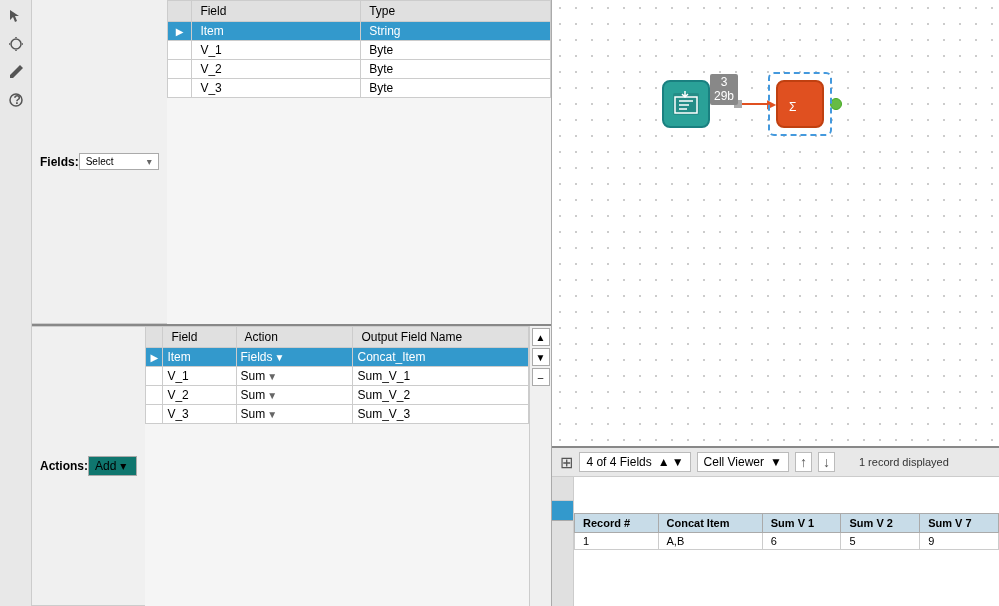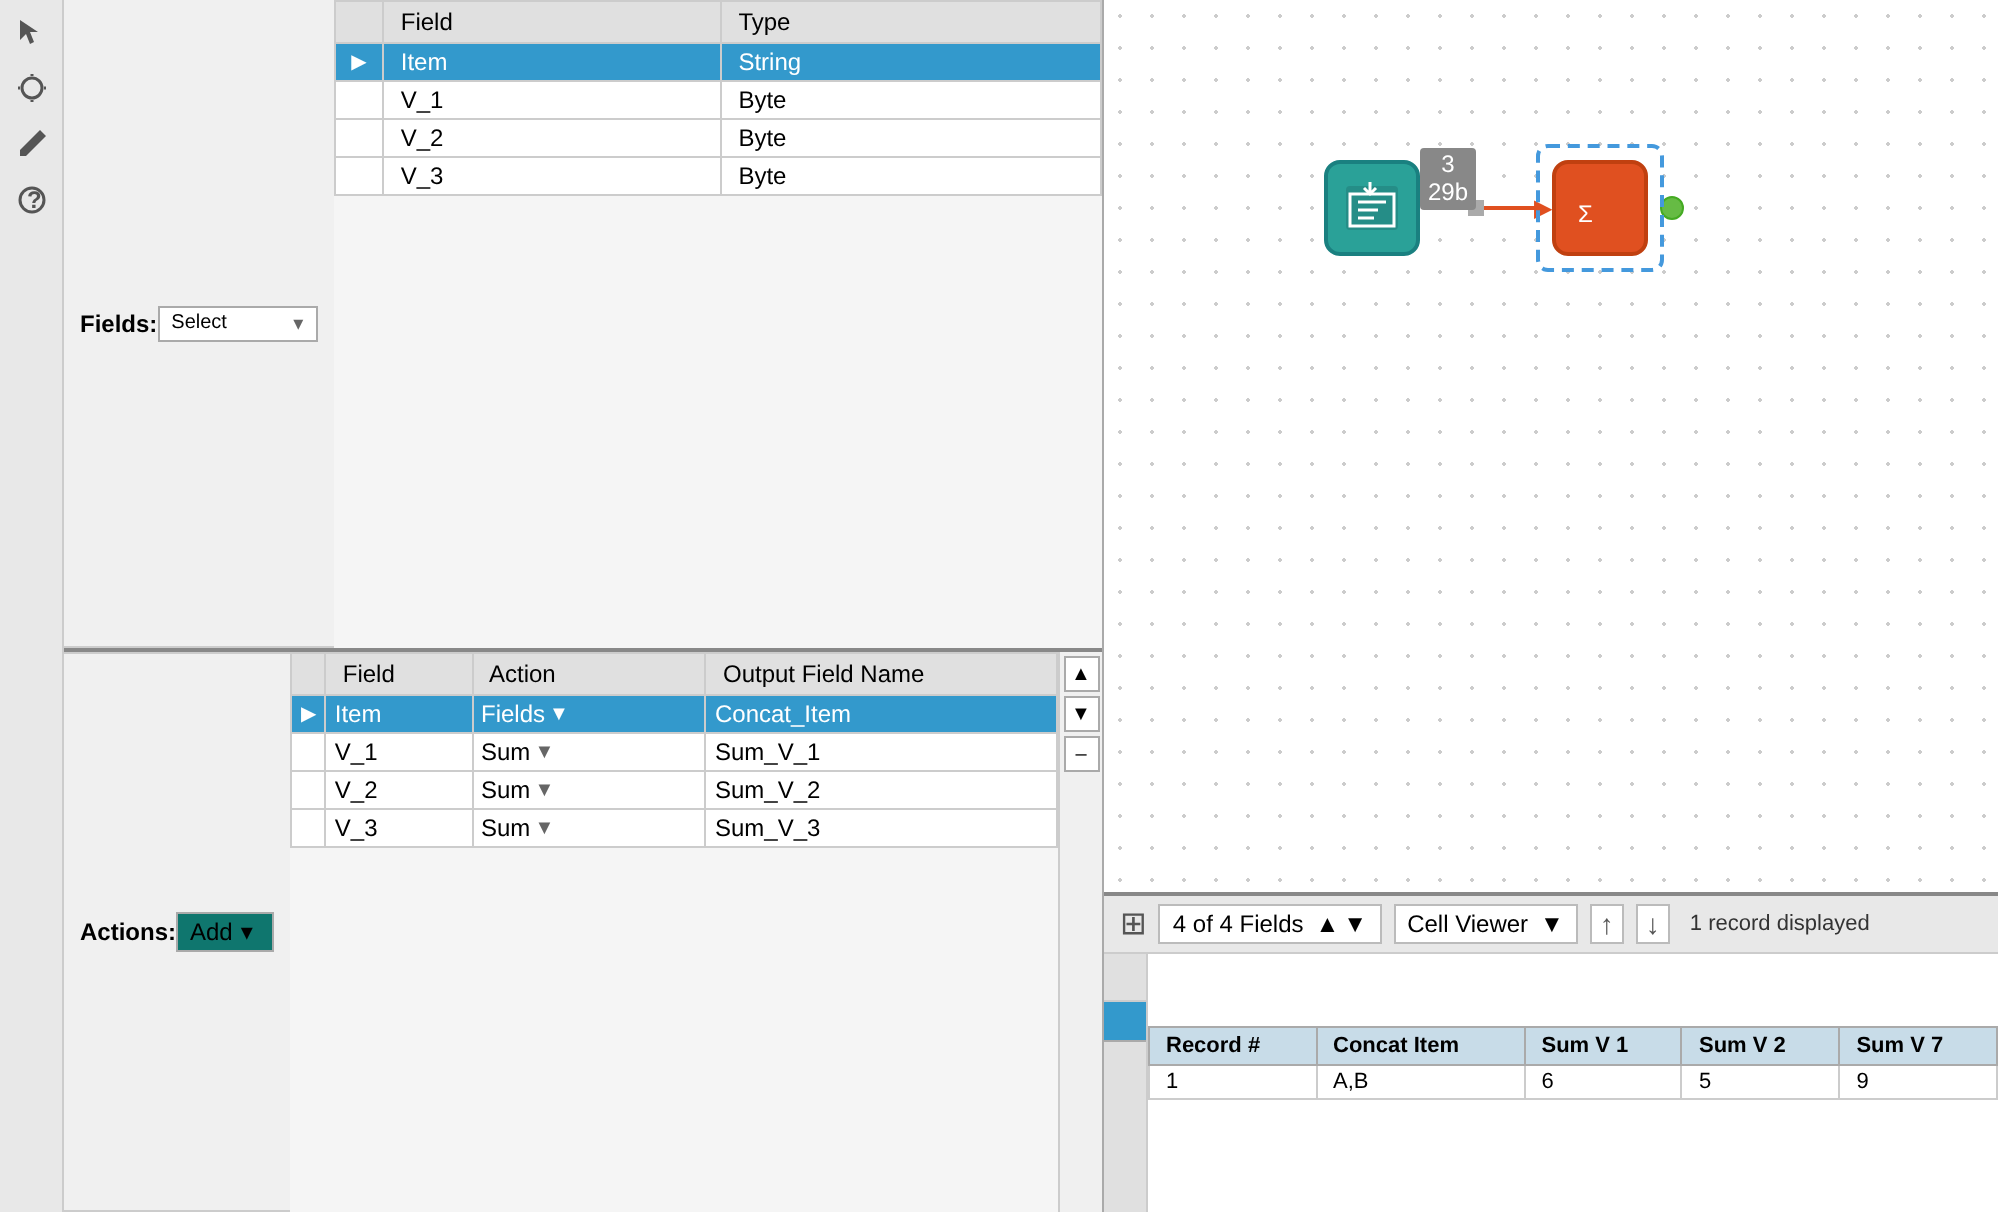--- a/index.html
+++ b/index.html
@@ -55,21 +55,21 @@
     .canvas-area { flex: 1; position: relative; overflow: hidden; background-image: radial-gradient(circle, #ccc 1px, transparent 1px); background-size: 16px 16px; }
     .node-icon { width: 48px; height: 48px; border-radius: 8px; display: flex; align-items: center; justify-content: center; }
     .node-icon.teal { background: #2aa198; border: 2px solid #1a8080; }
     .node-icon.red-orange { background: #e05020; border: 2px solid #c04010; }
 
     
     .results-panel { height: 160px; border-top: 2px solid #888; display: flex; flex-direction: column; }
     .results-header { background: #d8d8d8; padding: 4px 8px; font-size: 12px; font-weight: bold; border-bottom: 1px solid #bbb; }
     .results-toolbar { display: flex; align-items: center; gap: 6px; padding: 4px 8px; background: #e8e8e8; border-bottom: 1px solid #ccc; }
     .results-toolbar-item { display: flex; align-items: center; gap: 2px; border: 1px solid #bbb; background: white; padding: 2px 6px; cursor: pointer; font-size: 11px; }
-    .results-record-count { font-size: 11px; color: #333; margin-left: 4px; }
+    .results-record-count { font-size: 11px; color: #333; margin-left: 18px; }
 
     
     .results-table-wrapper { flex: 1; overflow: auto; display: flex; }
     .results-table { flex: 1; border-collapse: collapse; width: 100%; }
     .results-table th { background: #c8dce8; border: 1px solid #aaa; padding: 3px 8px; text-align: left; font-size: 11px; font-weight: bold; }
     .results-table td { border: 1px solid #ccc; padding: 2px 8px; font-size: 11px; background: white; }
   </style>
 </head>
 <body>
 

